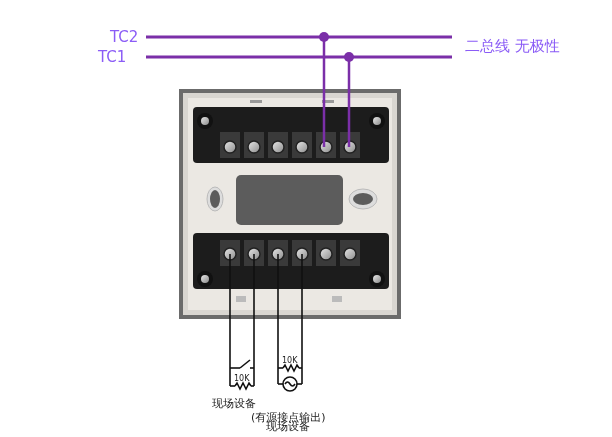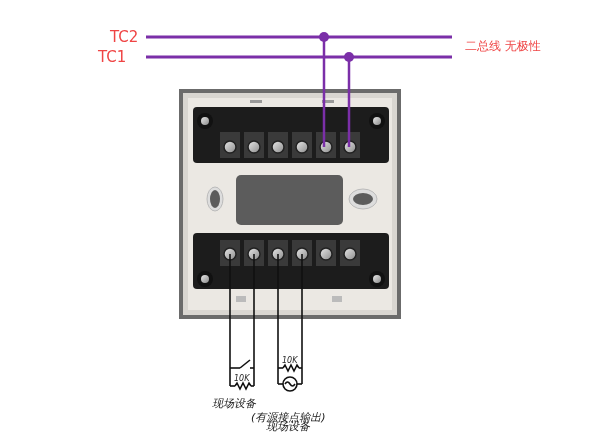--- a/index.html
+++ b/index.html
@@ -1,18 +1,18 @@
 <!DOCTYPE html>
 <html><head>
 <meta charset="utf-8">
 <style>
   html, body { margin:0; padding:0; background:#ffffff; }
   body { width:612px; height:437px; position:relative; overflow:hidden; font-family:"DejaVu Sans", sans-serif; }
-  .lbl { position:absolute; color:#ef4444; font-size:15px; line-height:18px; white-space:nowrap; }
-  .small { font-size:11px; line-height:13px; color:#222; position:absolute; white-space:nowrap;font-style:italic; }
+  .lbl { position:absolute; color:#8b5cf6; font-size:15px; line-height:18px; white-space:nowrap; }
+  .small { font-size:11px; line-height:13px; color:#222; position:absolute; white-space:nowrap; }
   svg { position:absolute; left:0; top:0; }
 </style>
 </head>
 <body>
 
 <svg width="612" height="437" viewBox="0 0 612 437">
   <defs>
     <linearGradient id="screwG" x1="0" y1="0" x2="1" y2="1">
       <stop offset="0" stop-color="#e8e8e8"></stop>
       <stop offset="1" stop-color="#8a8a8a"></stop>
@@ -118,20 +118,20 @@
 
     <line x1="278" y1="384" x2="283" y2="384"></line>
     <circle cx="290" cy="384" r="7"></circle>
     <path d="M285,384 q2.5,-4 5,0 t5,0"></path>
     <line x1="297" y1="384" x2="302" y2="384"></line>
   </g>
 </svg>
 
 <div class="lbl" style="left:110px; top:28px;">TC2</div>
 <div class="lbl" style="left:98px; top:48px;">TC1</div>
-<div class="lbl" style="left:465px; top:37px; font-size:12px;">二总线 无极性</div>
+<div class="lbl" style="left:465px; top:37px; font-size:15px;">二总线 无极性</div>
 
 <div class="small" style="left:234px; top:372px; font-size:8px;">10K</div>
 <div class="small" style="left:282px; top:354px; font-size:8px;">10K</div>
 
 <div class="small" style="left:212px; top:397px;">现场设备</div>
 <div class="small" style="left:266px; top:397px;margin-top:23px;">现场设备</div>
 <div class="small" style="left:251px; top:411px;text-align:center;">(有源接点输出)</div>
 
 </body></html>

